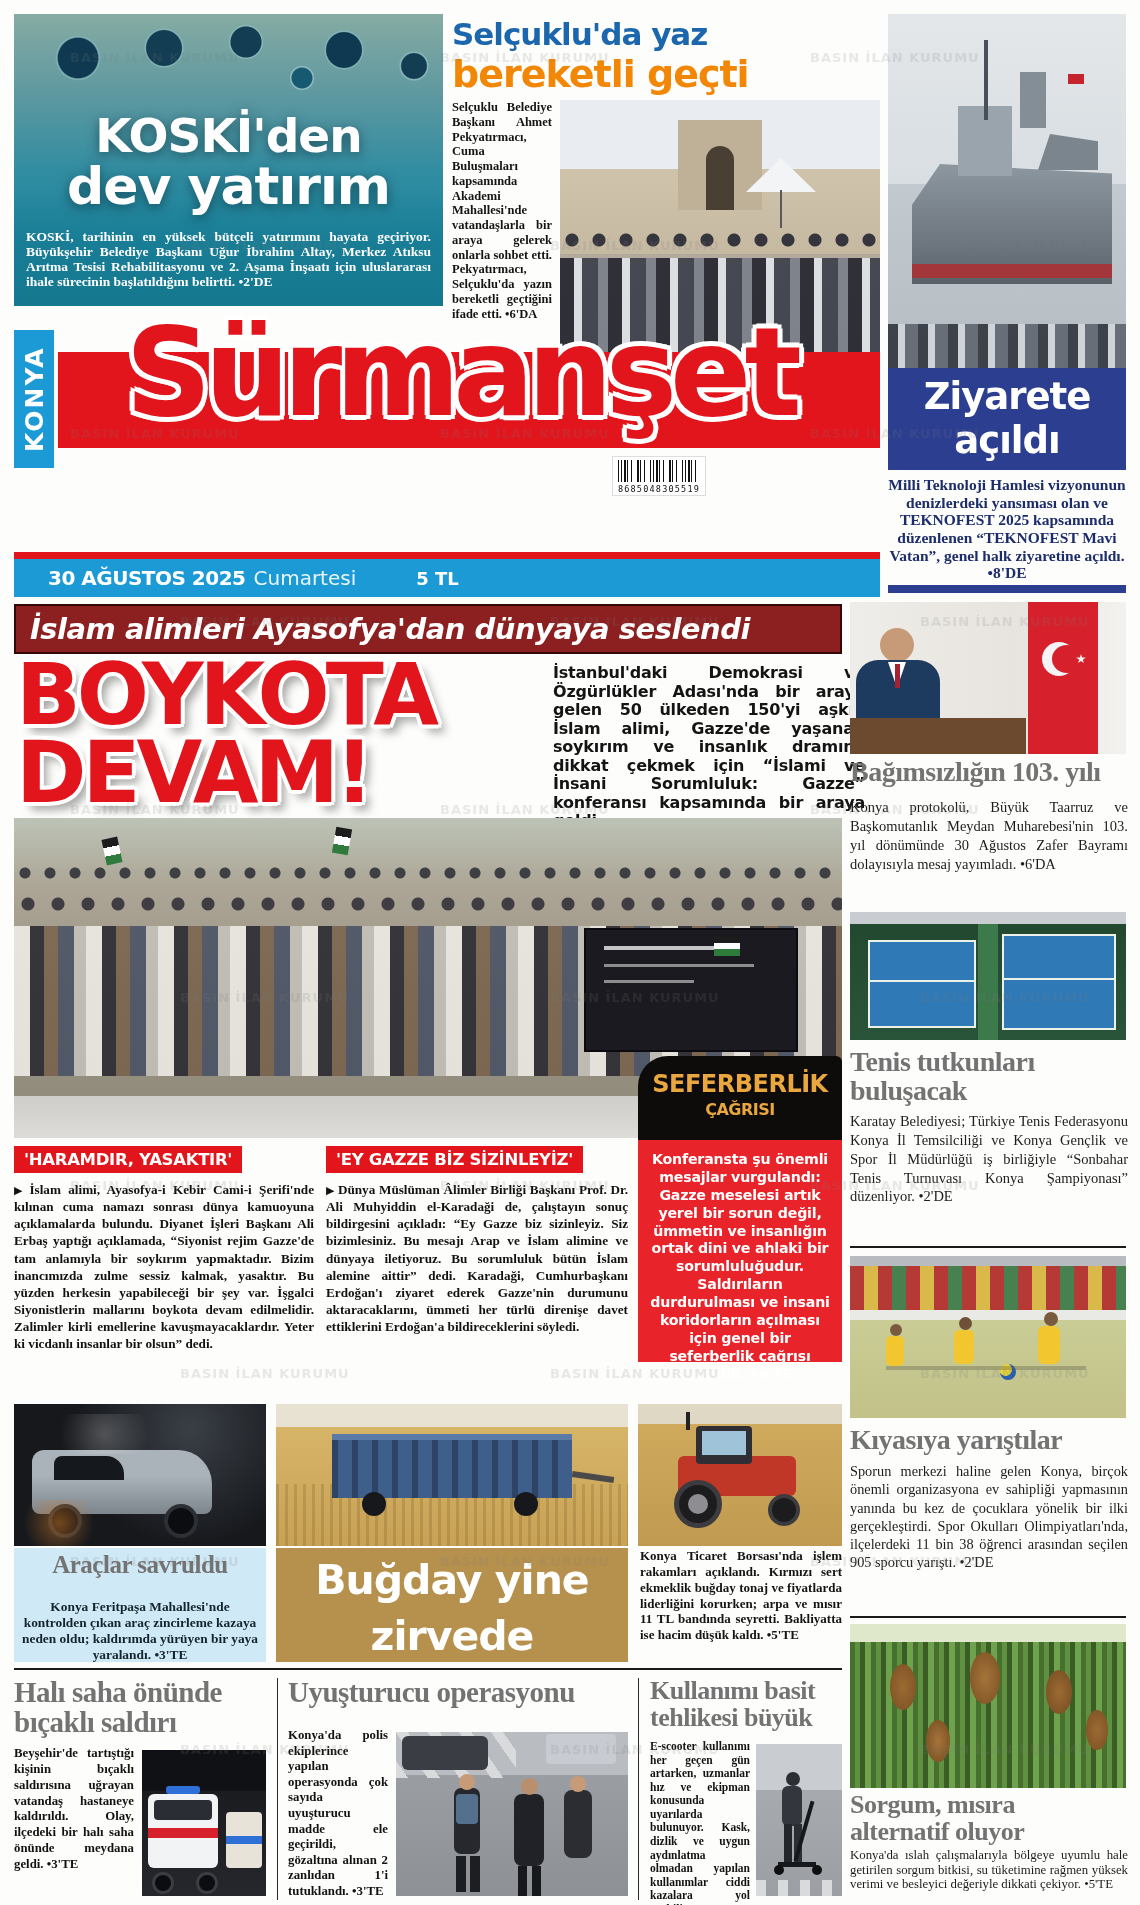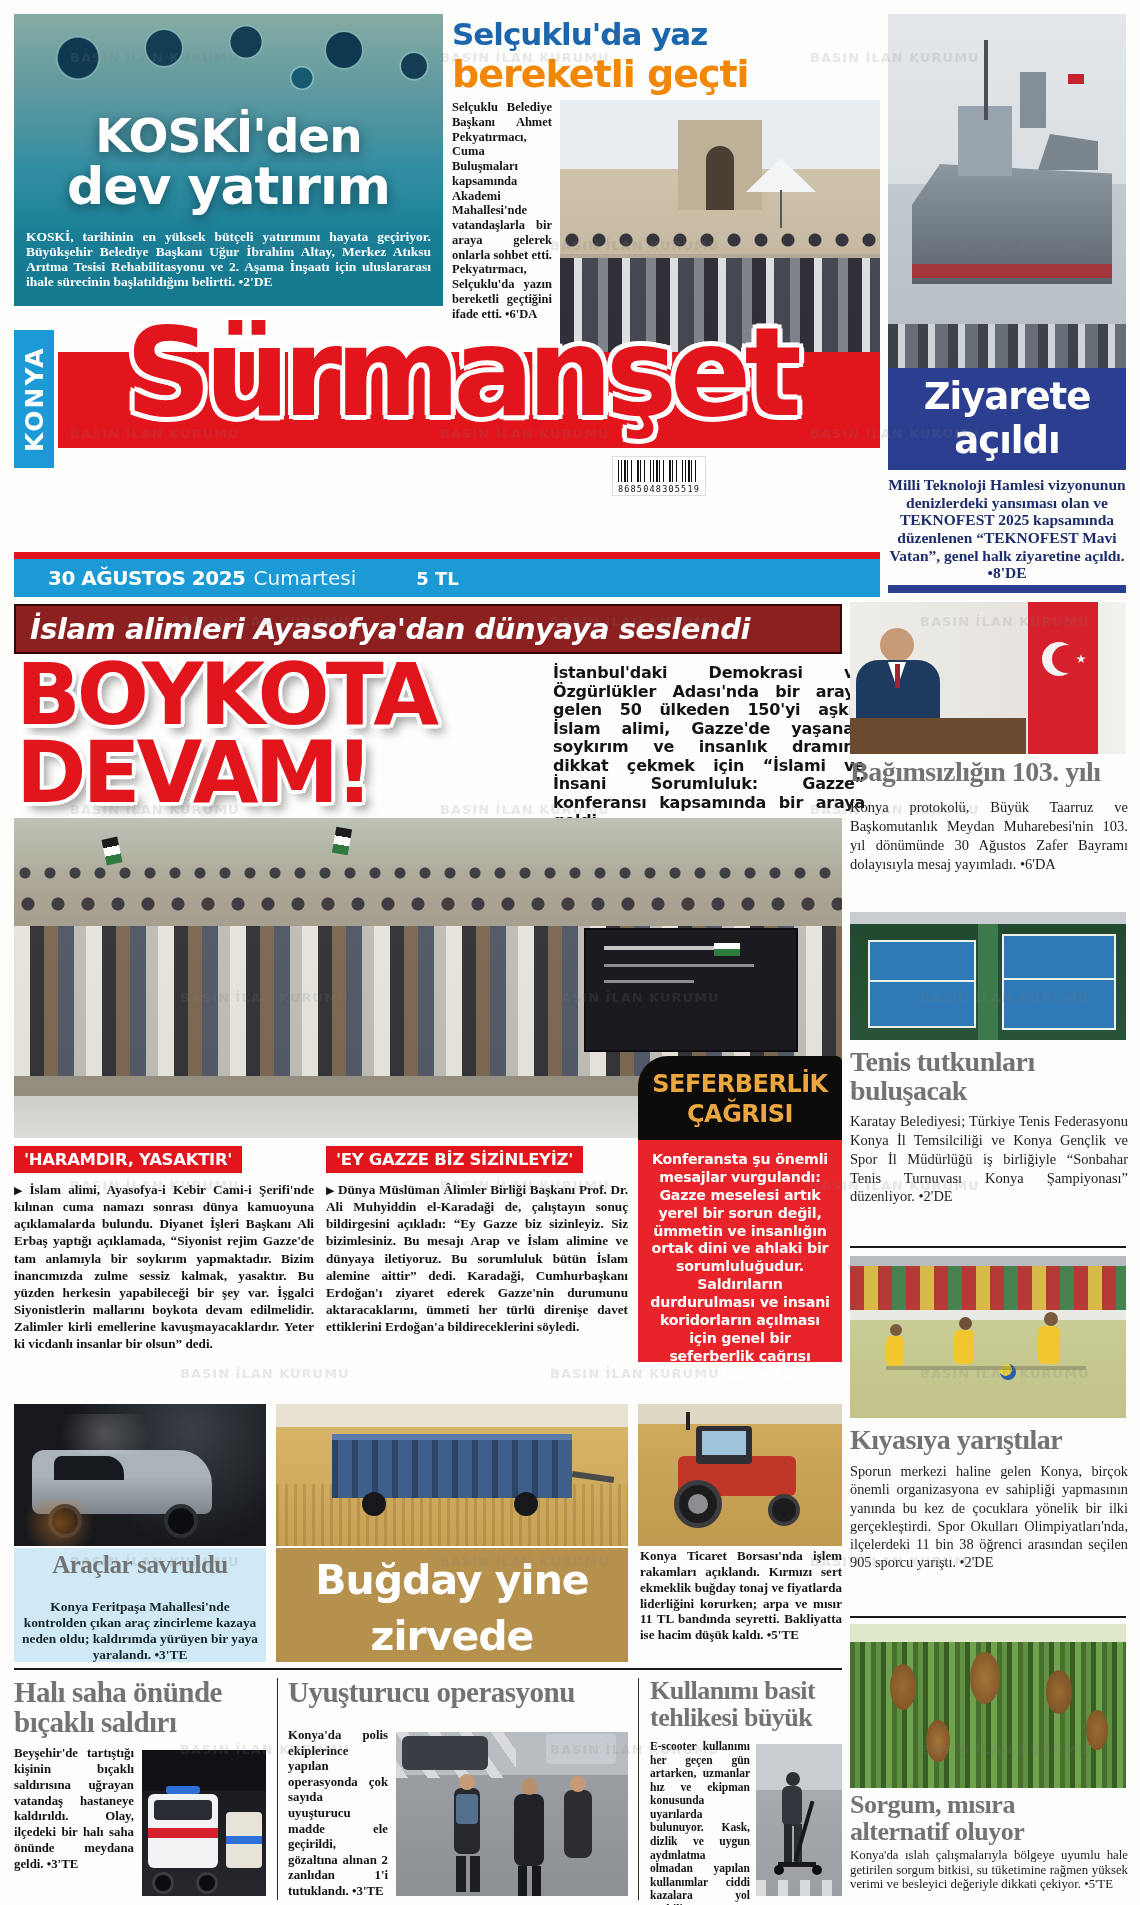--- a/index.html
+++ b/index.html
@@ -118,21 +118,21 @@
     <div style="left:590px;top:146px;width:150px;height:3px;background:rgba(255,255,255,.5);"></div>
     <div style="left:590px;top:162px;width:90px;height:3px;background:rgba(255,255,255,.5);"></div>
     <div style="left:700px;top:118px;width:26px;height:20px;background:linear-gradient(180deg,#1c1c1c 33%,#fff 33% 66%,#2f7a3d 66%);"></div>
     <div style="left:0;bottom:0;width:100%;height:42px;background:linear-gradient(180deg,#cfcdc9 0%,#dedcd8 100%);"></div>
     <div style="left:90px;top:20px;width:16px;height:26px;background:linear-gradient(180deg,#1c1c1c 33%,#fff 33% 66%,#2f7a3d 66%);transform:rotate(-12deg);"></div>
     <div style="left:320px;top:10px;width:16px;height:26px;background:linear-gradient(180deg,#1c1c1c 33%,#fff 33% 66%,#2f7a3d 66%);transform:rotate(10deg);"></div>
   </div>
 
   <div class="abs" style="left:638px;top:1056px;width:204px;height:106px;background:#0d0c0a;border-radius:30px 6px 0 0;">
     <div class="sans" style="position:absolute;left:0;top:14px;width:100%;text-align:center;color:#eba73f;font-weight:900;font-size:24px;letter-spacing:-0.5px;">SEFERBERLİK</div>
-    <div class="sans" style="position:absolute;left:0;top:44px;width:100%;text-align:center;color:#eba73f;font-weight:900;font-size:24px;letter-spacing:-0.5px;">ÇAĞRISI</div>
+    <div class="sans" style="position:absolute;left:0;top:44px;width:100%;text-align:center;color:#eba73f;font-weight:900;font-size:16px;letter-spacing:-0.5px;">ÇAĞRISI</div>
   </div>
   <div class="abs sans" style="left:638px;top:1140px;width:204px;height:222px;background:#e8232a;box-sizing:border-box;padding:11px 10px;">
     <div style="color:#fff;font-weight:900;font-size:14.2px;line-height:1.26;text-align:center;letter-spacing:-0.2px;">Konferansta şu önemli mesajlar vurgulandı: Gazze meselesi artık yerel bir sorun değil, ümmetin ve insanlığın ortak dini ve ahlaki bir sorumluluğudur. Saldırıların durdurulması ve insani koridorların açılması için genel bir seferberlik çağrısı yapıldı. •4'TE</div>
   </div>
 
   <div class="abs" style="left:14px;top:1146px;width:300px;">
     <span class="redlabel" style="font-size:16.5px;">'HARAMDIR, YASAKTIR'</span>
     <div class="serif" style="margin-top:8px;font-size:13.2px;font-weight:700;line-height:1.3;color:#121212;text-align:justify;">
       <span style="font-size:11px;margin-right:3px;">▶</span><span>İslam alimi, Ayasofya-i Kebir Cami-i Şerifi'nde kılınan cuma namazı sonrası dünya kamuoyuna açıklamalarda bulundu. Diyanet İşleri Başkanı Ali Erbaş yaptığı açıklamada, “Siyonist rejim Gazze'de tam anlamıyla bir soykırım yapmaktadır. Bizim inancımızda zulme sessiz kalmak, yasaktır. Bu yüzden herkesin yapabileceği bir şey var. İşgalci Siyonistlerin mallarını boykota devam edilmelidir. Zalimler kirli emellerine kavuşmayacaklardır. Yeter ki vicdanlı insanlar bir olsun” dedi.</span>
     </div>

